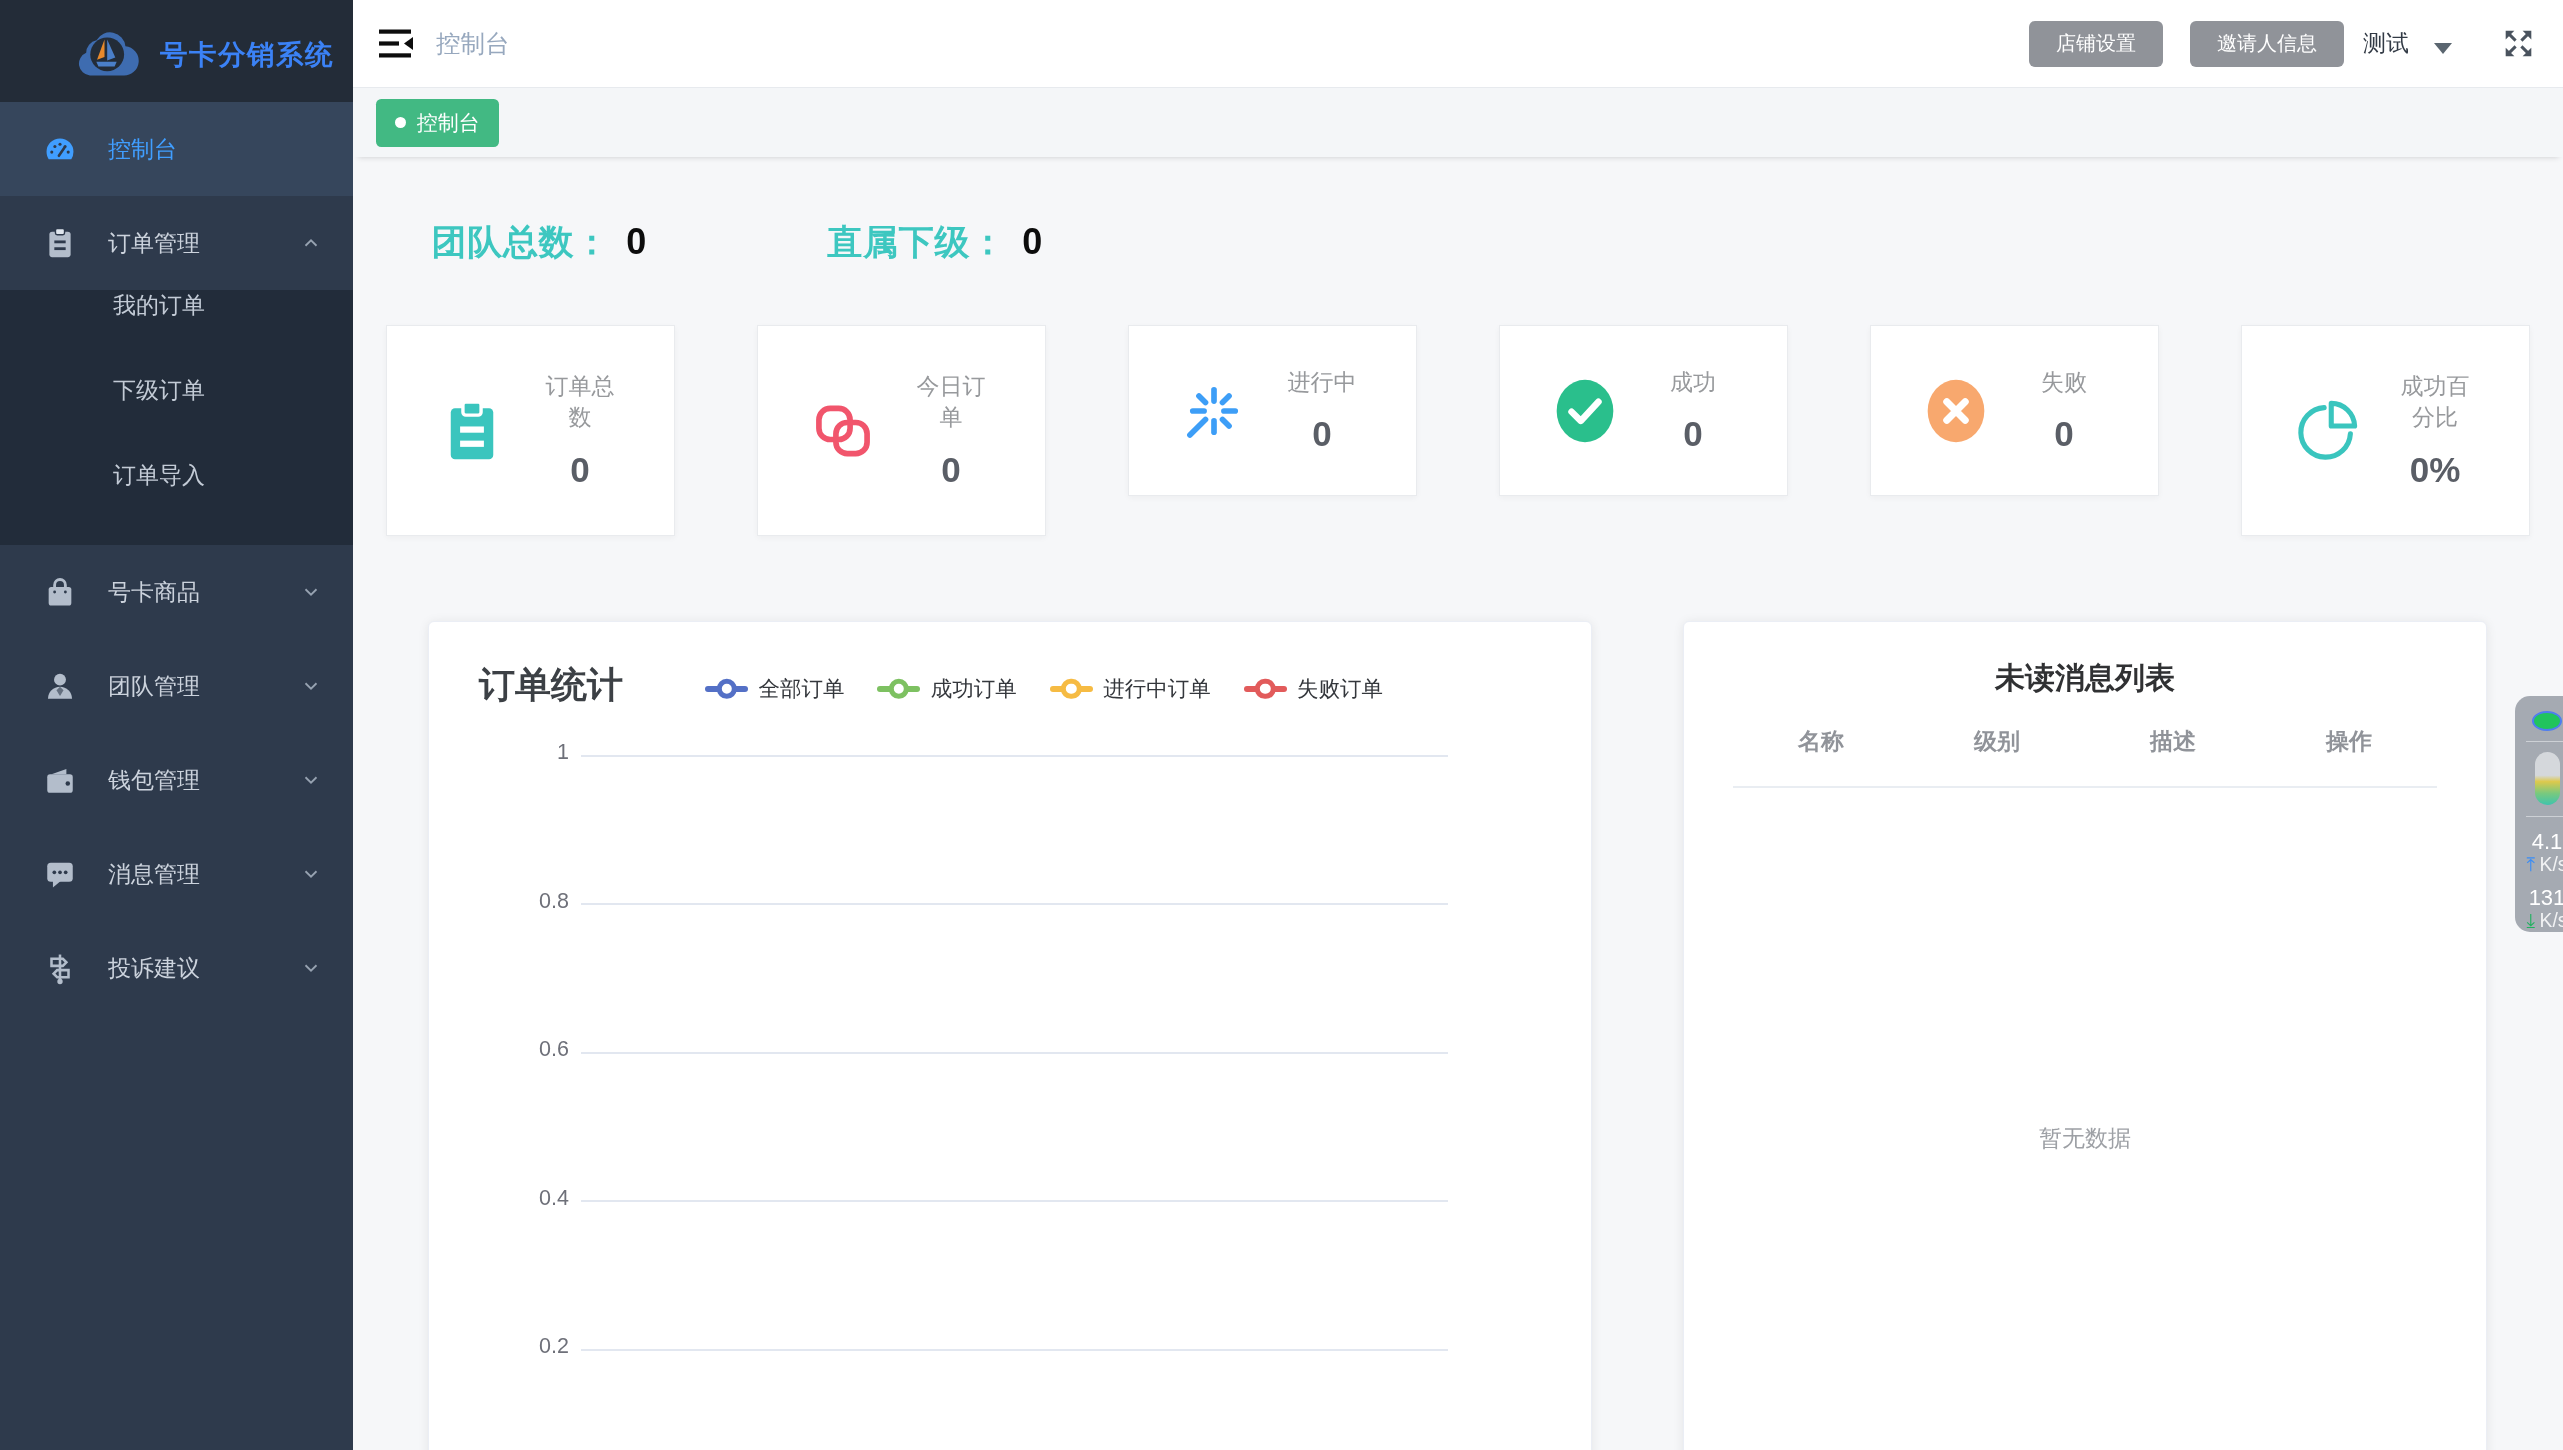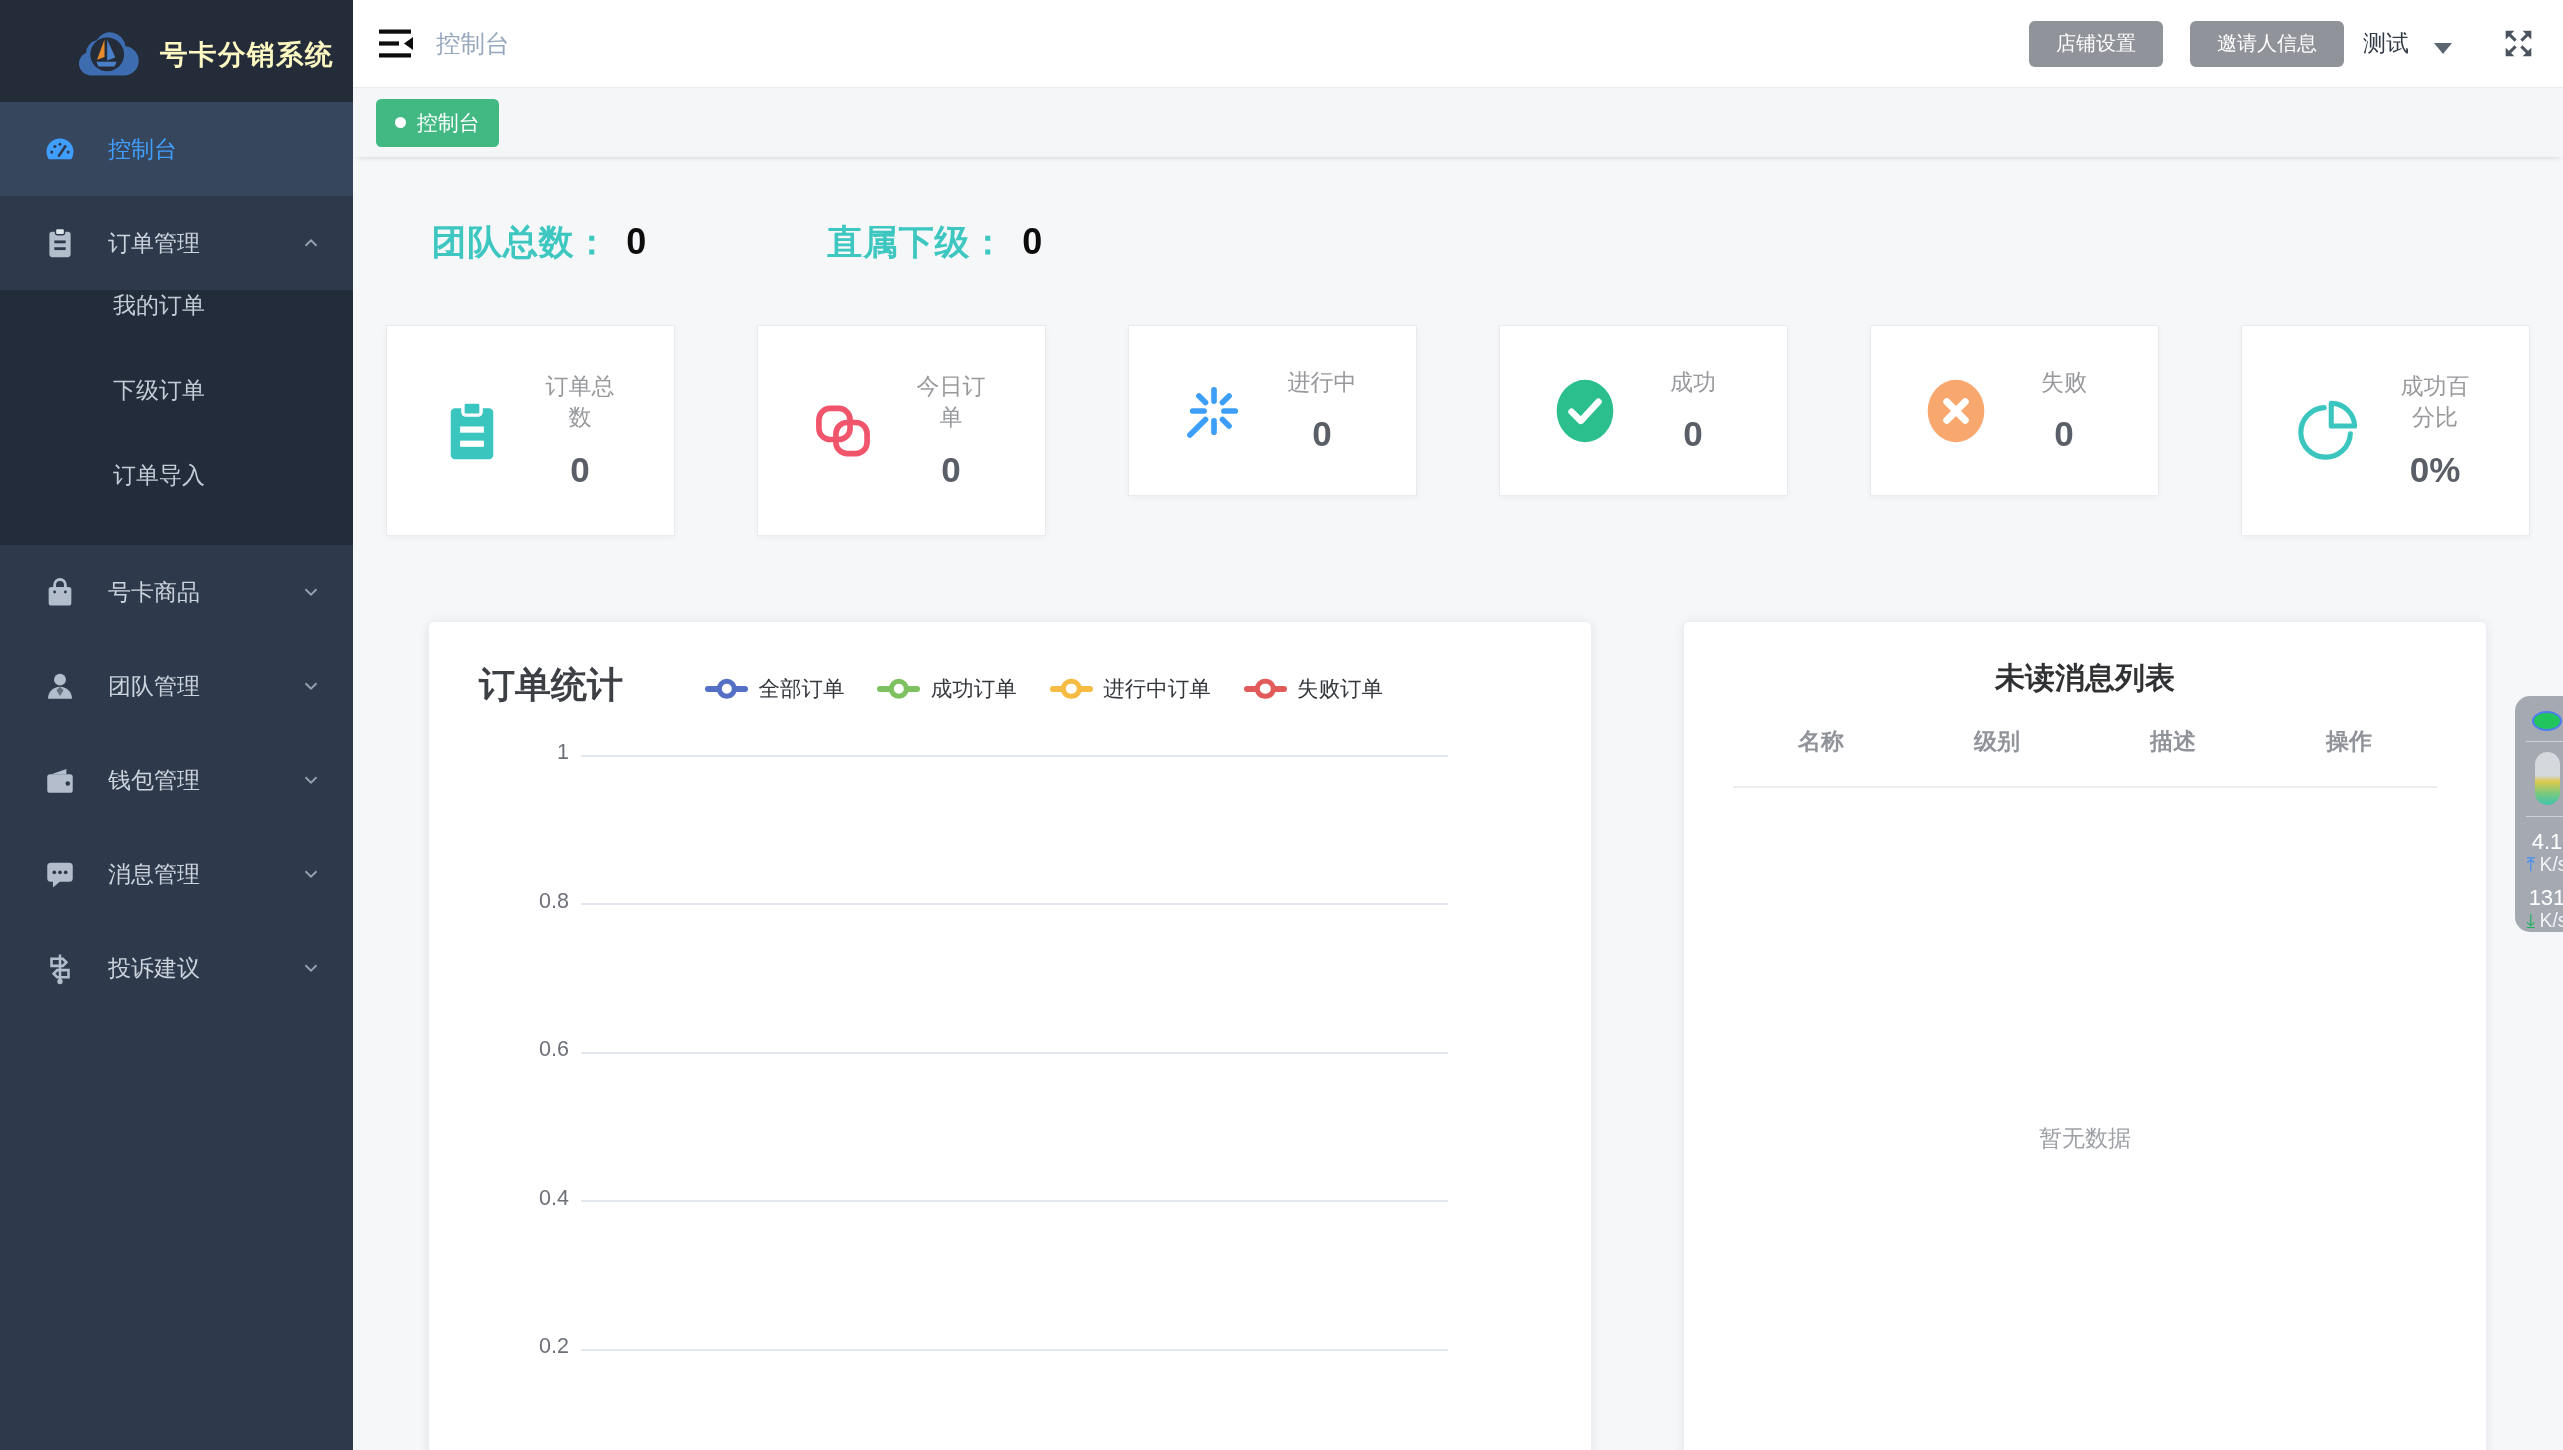--- a/index.html
+++ b/index.html
@@ -3,21 +3,21 @@
 <meta charset="utf-8">
 <style>
   * { margin:0; padding:0; box-sizing:border-box; }
   html,body { width:2563px; height:1451px; overflow:hidden;
     font-family:"Liberation Sans","DejaVu Sans",sans-serif; background:#f6f7f9; }
 
   
   .sidebar { position:absolute; left:0; top:0; width:353px; height:1451px; background:#2e3a4c; z-index:5; }
   .side-header { height:102px; background:#232c38; display:flex; align-items:center; padding-left:74px; }
   .logo-svg { width:65px; height:52px; flex:none; }
-  .side-title { color:#fef9c3; font-size:27.5px; font-weight:bold; margin-left:21px; letter-spacing:1.5px;margin-top:8px; }
+  .side-title { color:#3b82f6; font-size:27.5px; font-weight:bold; margin-left:21px; letter-spacing:1.5px;margin-top:8px; }
   .menu { }
   .menu-item { height:94px; display:flex; align-items:center; padding:0 31px 0 43px; cursor:pointer; position:relative; }
   .menu-item .mi-icon { width:34px; height:34px; flex:none; color:#b3bdcb; display:flex; align-items:center; }
   .menu-item .mi-icon svg { width:34px; height:34px; }
   .menu-item .mi-label { margin-left:31px; font-size:23px; color:#ccd3dd; flex:1; }
   .menu-item.active { background:#36465c; }
   .menu-item.active .mi-label { color:#409eff; }
   .menu-item.active .mi-icon { color:#409eff; }
   .mi-chevron { width:22px; height:22px; color:#97a2b1; flex:none; }
   .submenu { background:#222c3a; }

